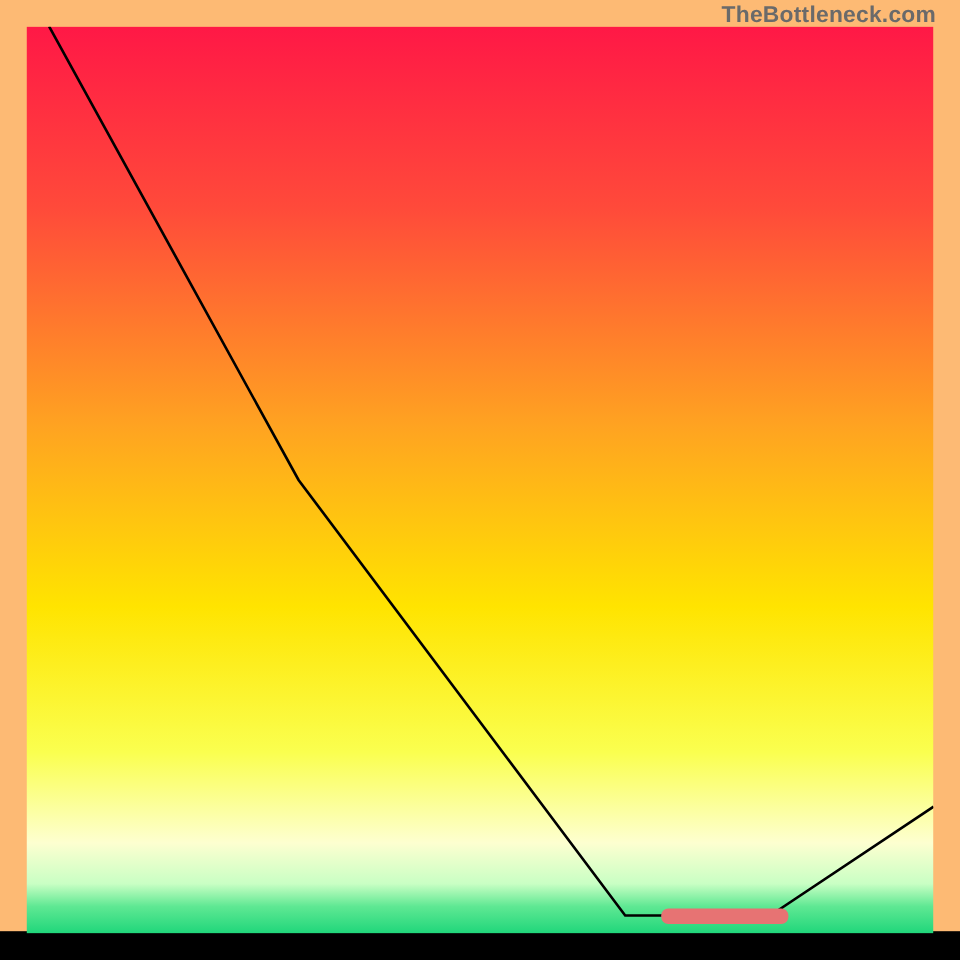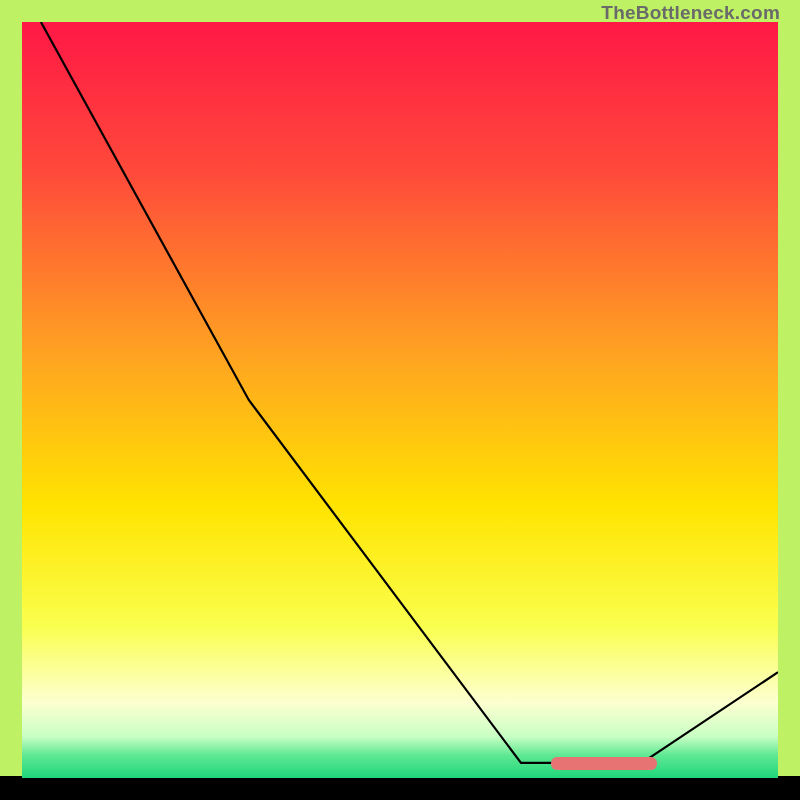--- a/index.html
+++ b/index.html
@@ -9,21 +9,21 @@
     height: 800px;
     background: #000;
     overflow: hidden;
   }
   .frame {
     position: absolute;
     top: 0;
     left: 0;
     width: 800px;
     height: 776px;
-    background: #bef264;
+    background: #fdba74;
   }
   .plot {
     position: absolute;
     top: 22px;
     left: 22px;
     width: 756px;
     height: 756px;
     overflow: hidden;
   }
   .plot svg {

